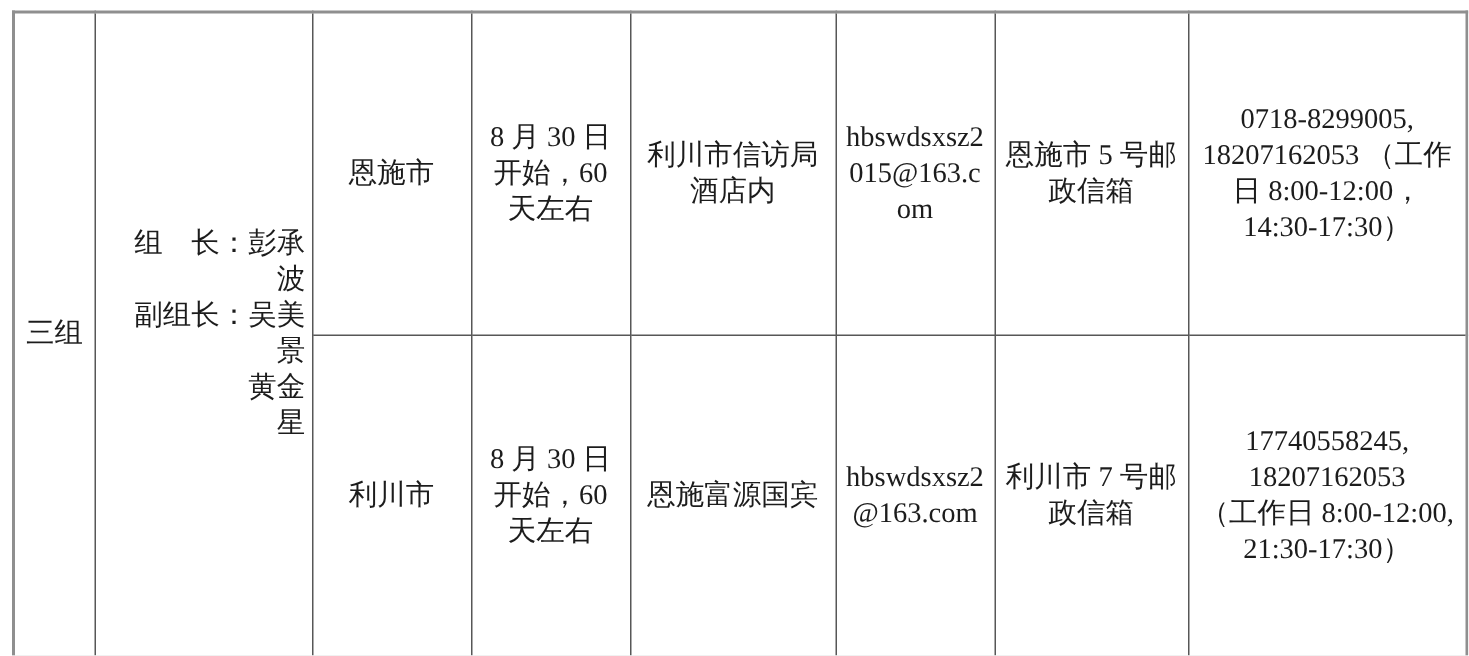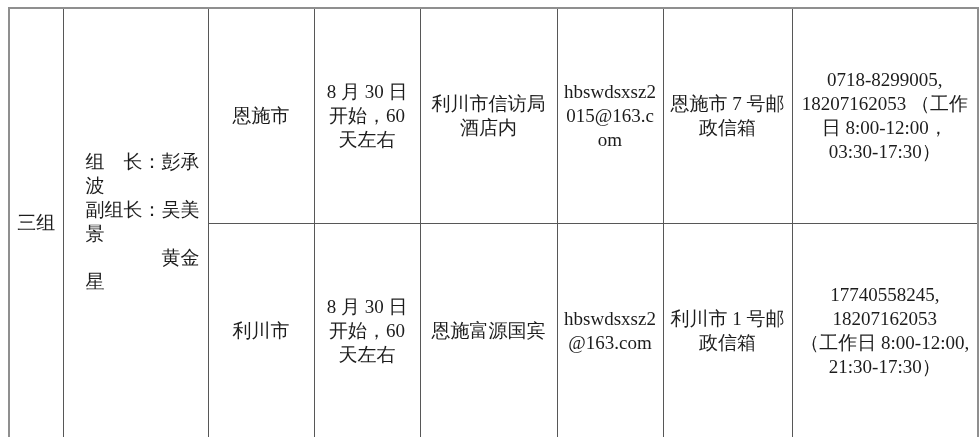--- a/index.html
+++ b/index.html
@@ -32,24 +32,23 @@
     text-align: center;
     font-size: 19px;
     line-height: 24px;
     color: var(--text-color, #1c1c1c);
     white-space: pre-wrap;
     word-break: break-word;
     padding: 2px 3px;
     font-family: "Liberation Serif", "DejaVu Serif", serif;
   }
   table.contact-table td.leaders {
-    text-align: left;
+    text-align: right;
     padding-left: 22px;
     padding-right: 4px;
-    font-family: Liberation Mono, monospace;
   }
   tr.row-top td { height: 210px; }
   tr.row-bottom td { height: 209px; }
 </style>
 </head>
 <body>
 
 <div class="page">
   <table class="contact-table">
     <colgroup>
@@ -70,36 +69,36 @@
 　　　　黄金星</td>
         <td>恩施市</td>
         <td>8 月 30 日
 开始，60
 天左右</td>
         <td>利川市信访局
 酒店内</td>
         <td>hbswdsxsz2
 015@163.c
 om</td>
-        <td>恩施市 7 号邮
+        <td>恩施市 5 号邮
 政信箱</td>
         <td>0718-8299005,
 18207162053 （工作
 日 8:00-12:00，
-03:30-17:30）</td>
+14:30-17:30）</td>
       </tr>
       <tr class="row-bottom">
         <td>利川市</td>
         <td>8 月 30 日
 开始，60
 天左右</td>
         <td>恩施富源国宾</td>
         <td>hbswdsxsz2
 @163.com</td>
-        <td>利川市 1 号邮
+        <td>利川市 7 号邮
 政信箱</td>
         <td>17740558245,
 18207162053
 （工作日 8:00-12:00,
 21:30-17:30）</td>
       </tr>
     </tbody>
   </table>
 </div>
 

